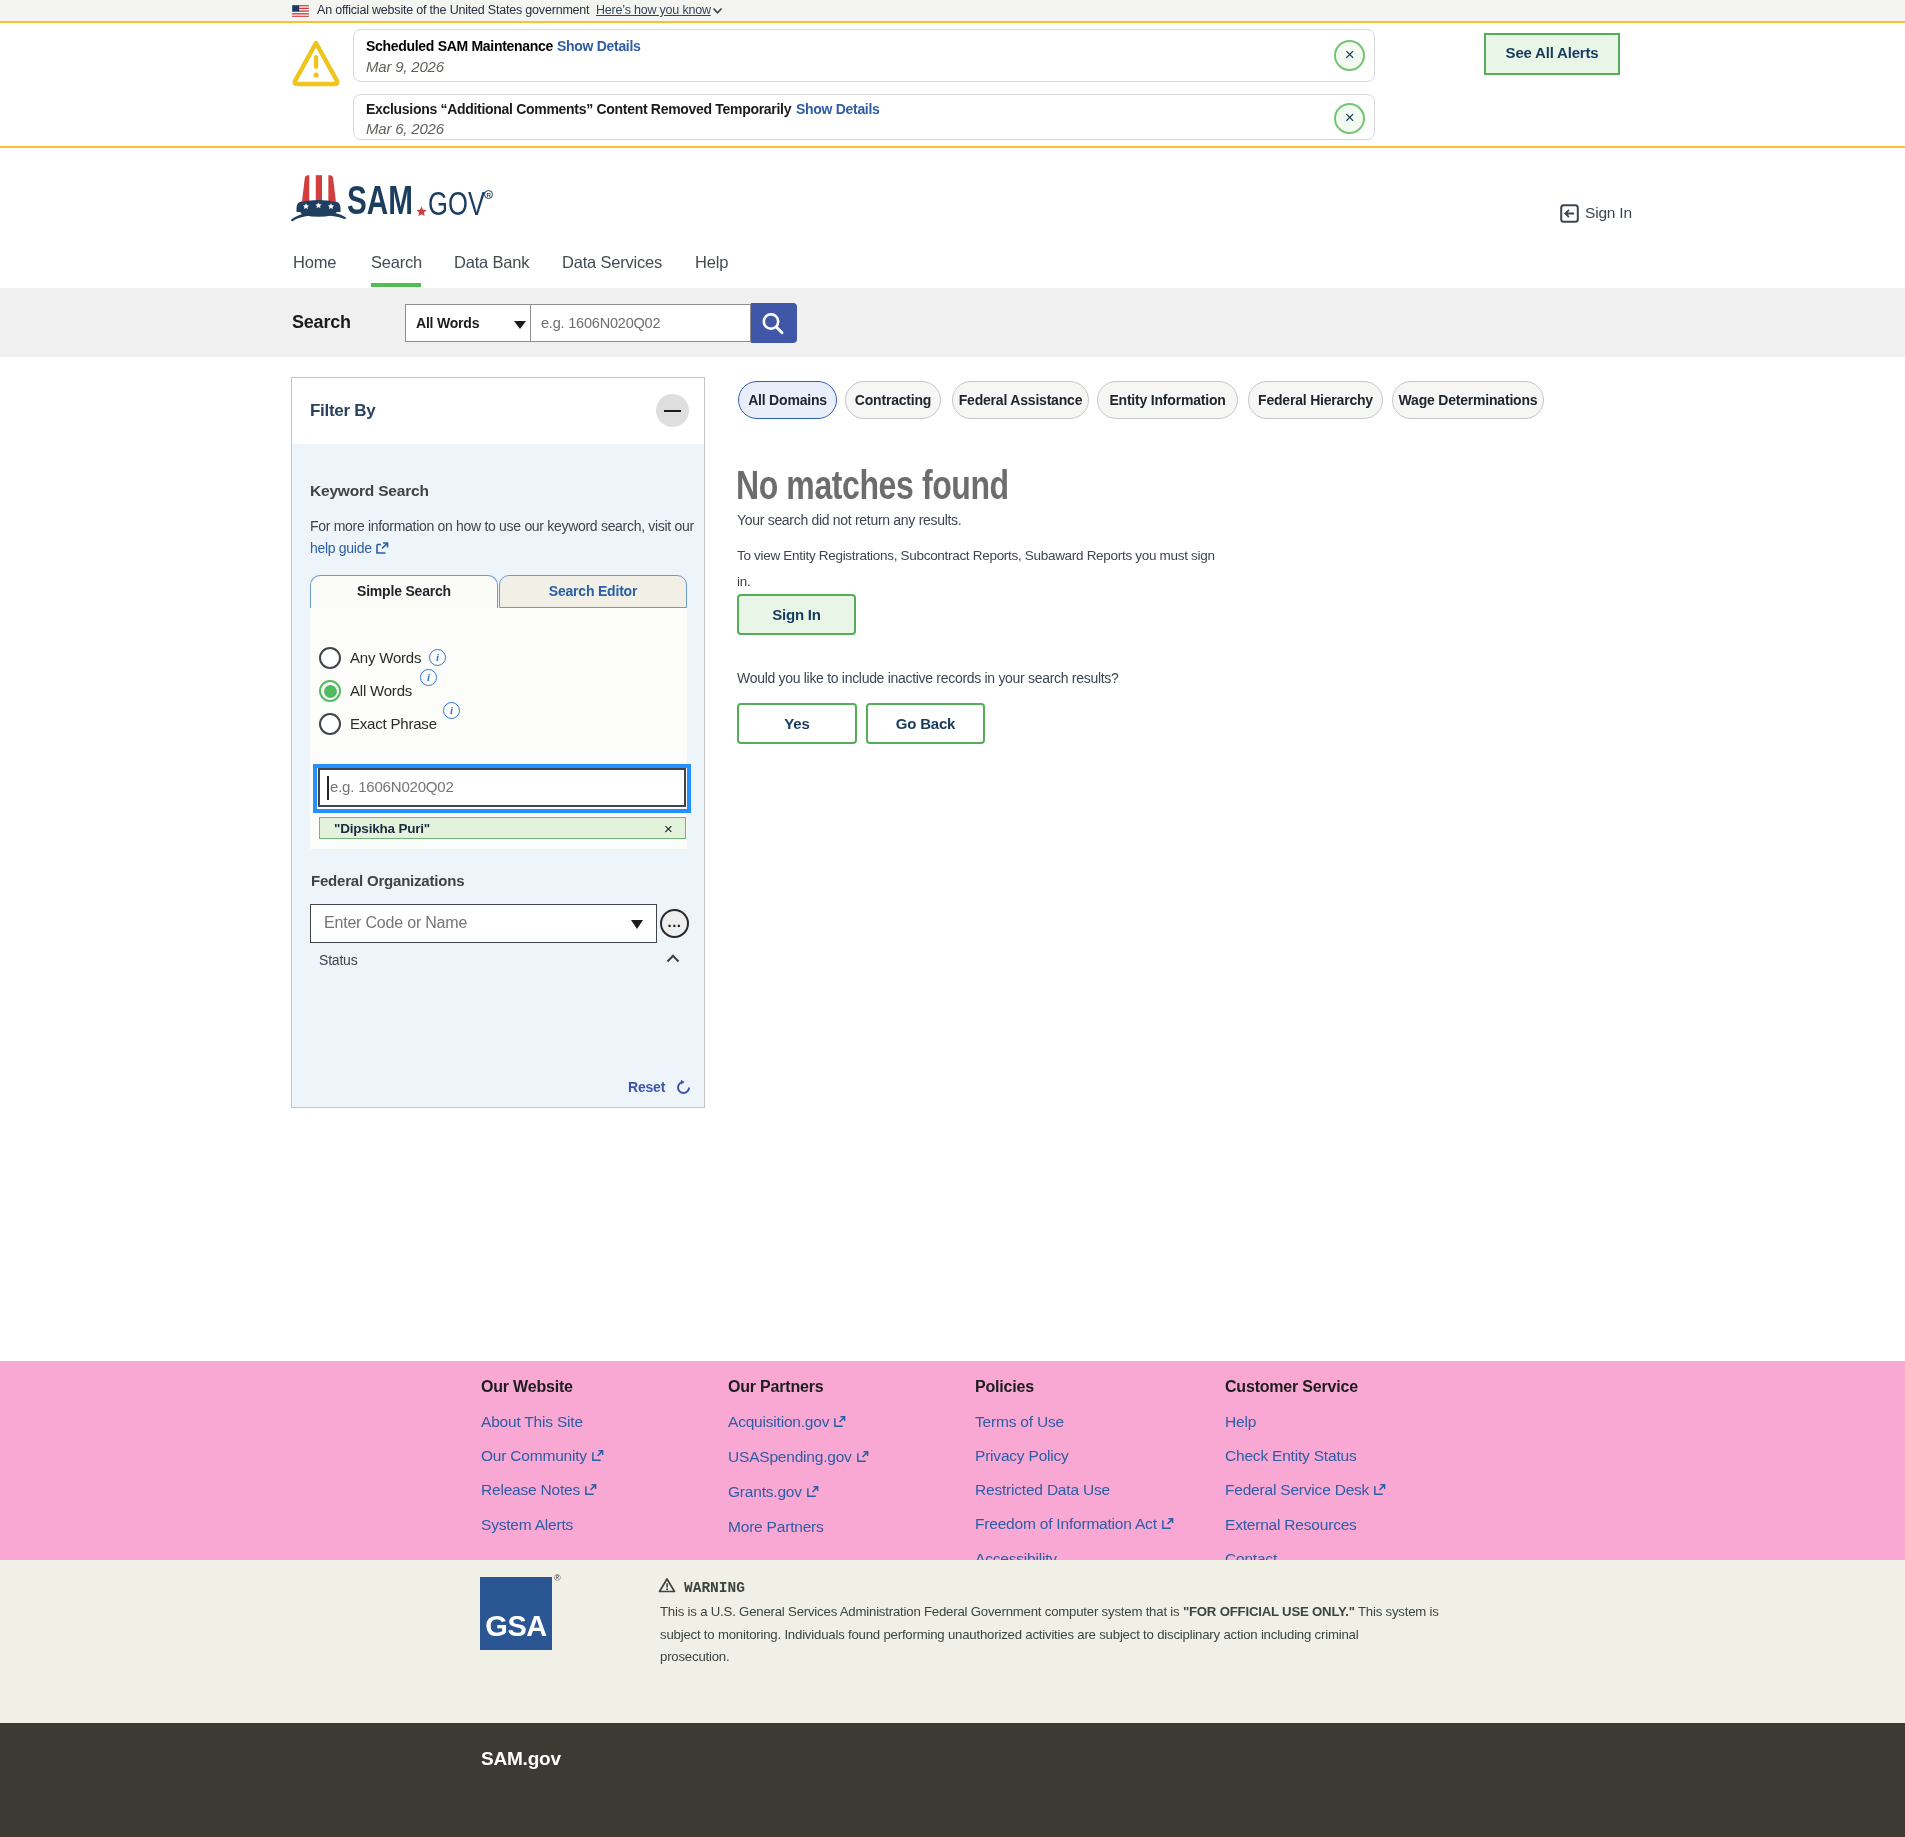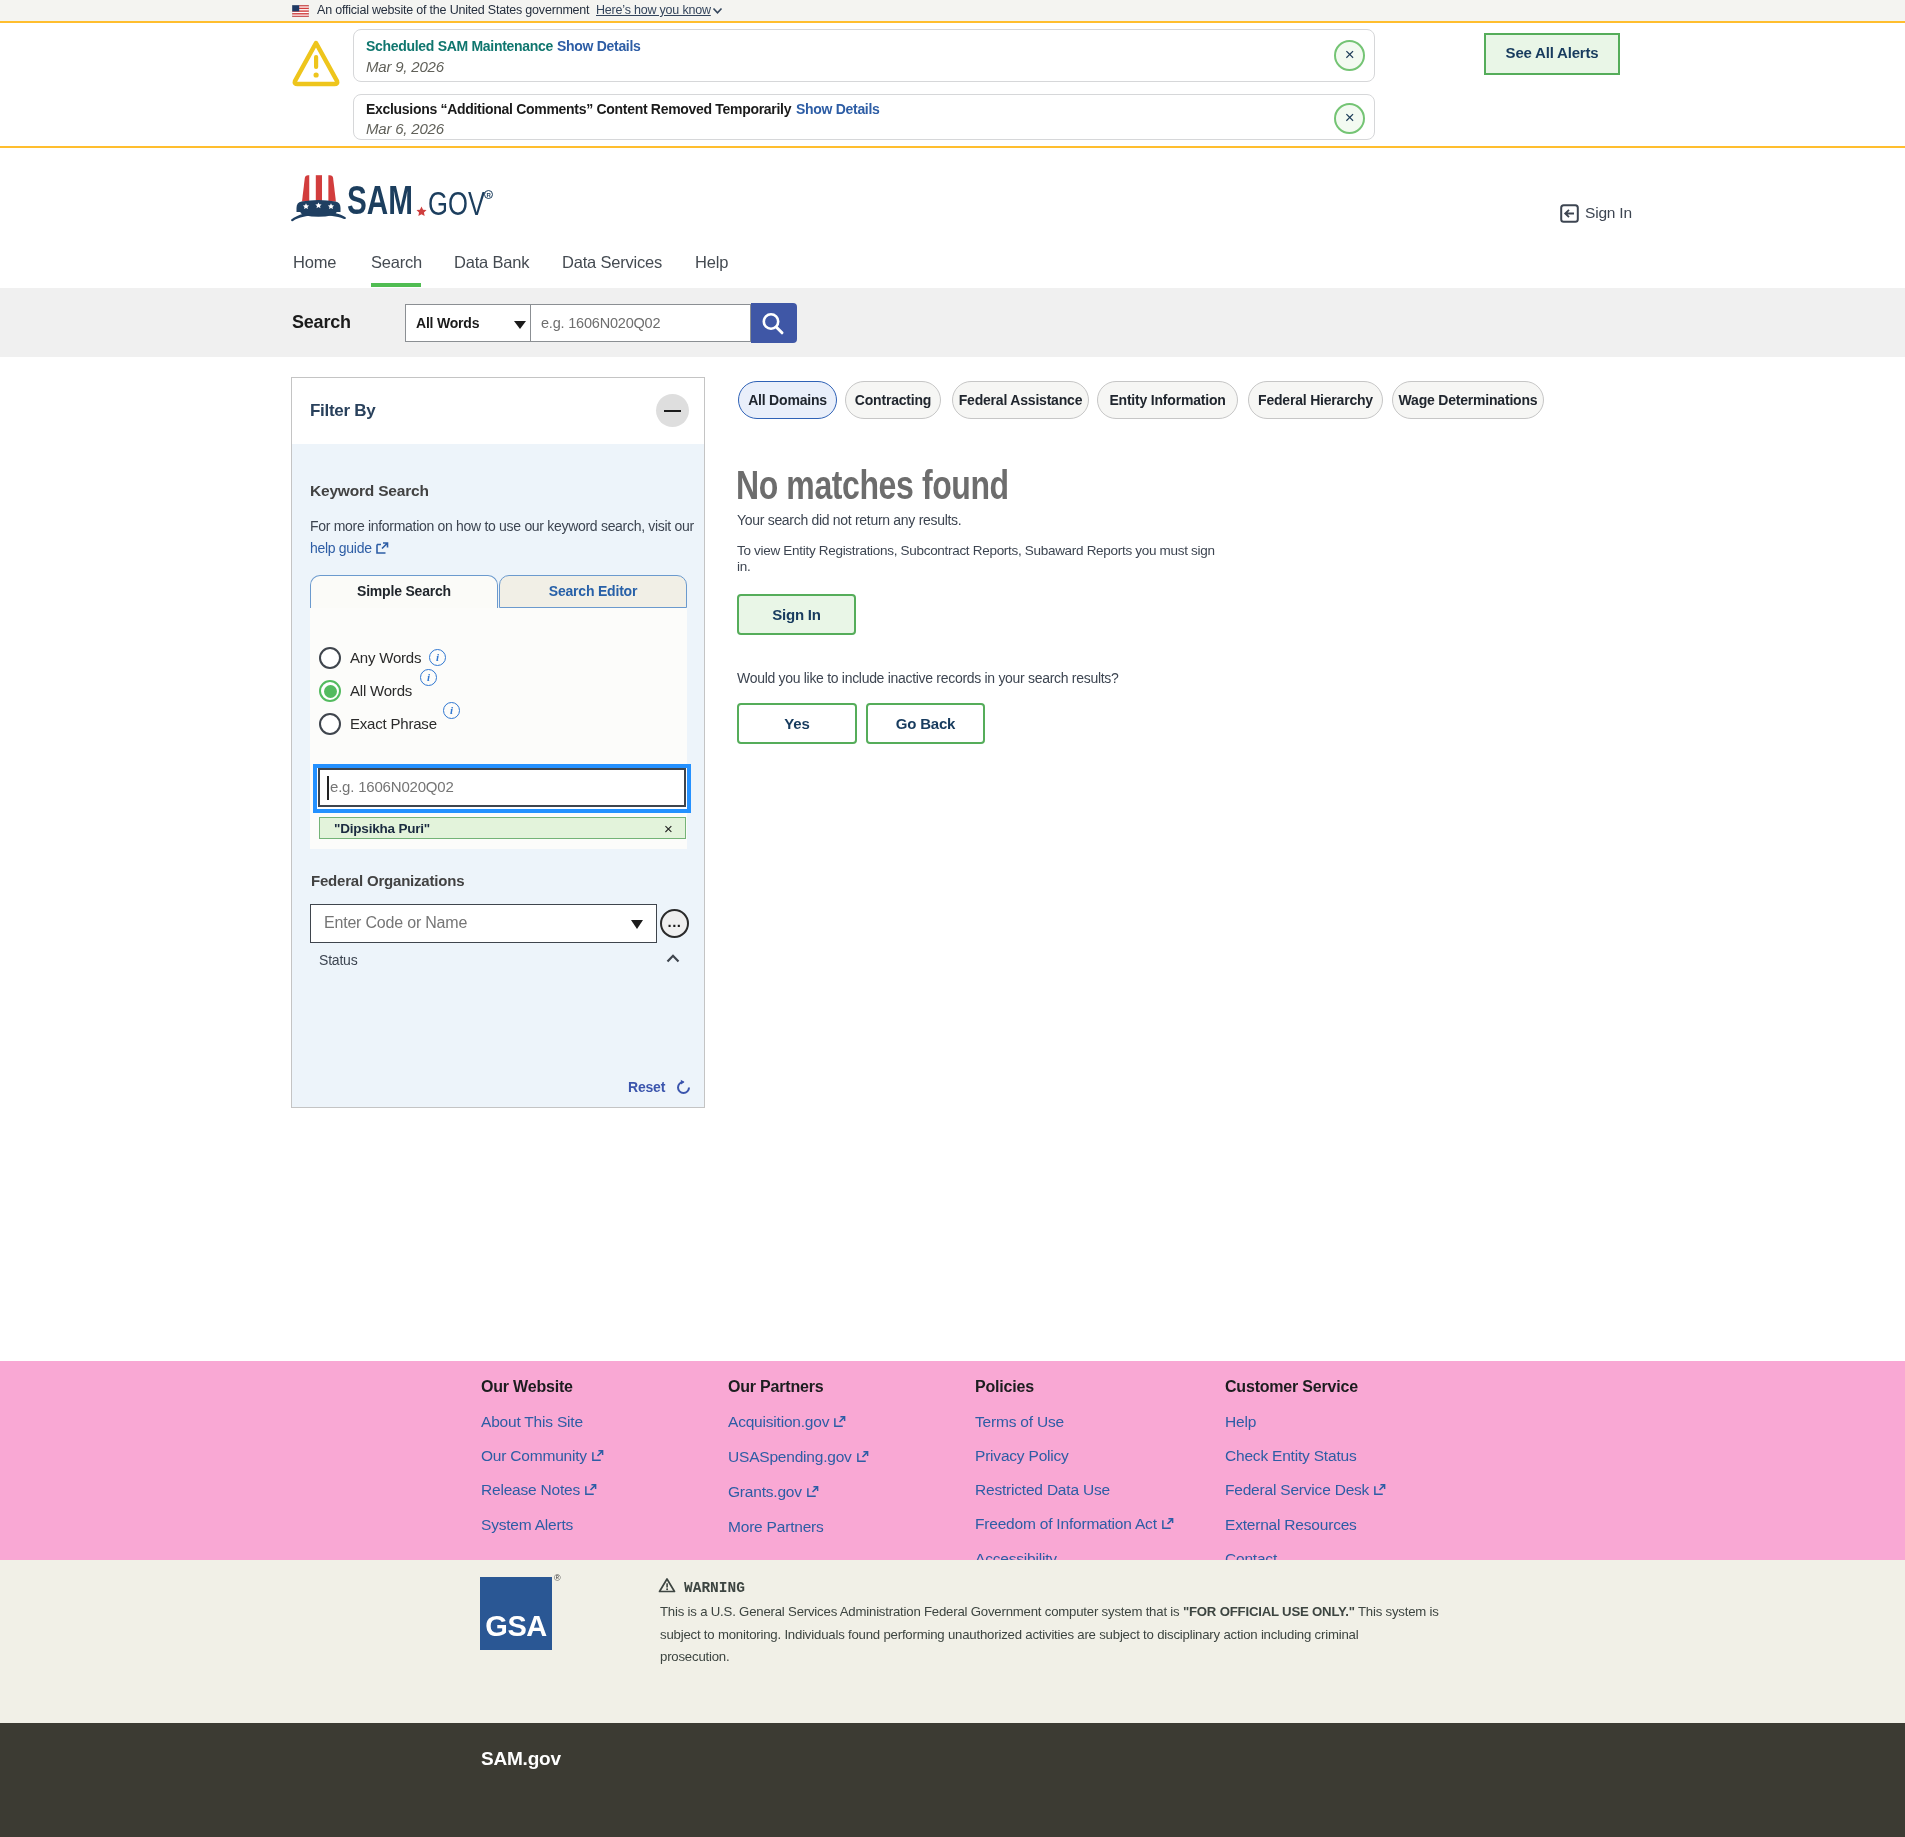--- a/index.html
+++ b/index.html
@@ -33,21 +33,21 @@
 
 <div class="ab" style="left:0;top:23px;width:1905px;height:123px;background:#fff;border-bottom:2px solid #ffbe2e;">
 
   <svg class="ab" style="left:291px;top:16px" width="50" height="49" viewBox="0 0 50 49">
     <path d="M25 4 L46 42 Q47 45 43.5 45 L6.5 45 Q3 45 4 42 Z" fill="none" stroke="#eec51c" stroke-width="4.5" stroke-linejoin="round"></path>
     <rect x="23" y="16" width="4.2" height="14" rx="2" fill="#eec51c"></rect>
     <circle cx="25.1" cy="36" r="2.6" fill="#eec51c"></circle>
   </svg>
 
   <div class="ab" style="left:353px;top:6px;width:1020px;height:51px;border:1px solid #d6d7d9;border-radius:8px;background:#fff;">
-    <span class="ab" style="left:12px;top:8px;font-size:14px;font-weight:bold;color:#0f766e;letter-spacing:-0.3px;">Scheduled SAM Maintenance</span>
+    <span class="ab" style="left:12px;top:8px;font-size:14px;font-weight:bold;color:#000000;letter-spacing:-0.3px;">Scheduled SAM Maintenance</span>
     <span class="ab" style="left:203px;top:8px;font-size:14px;font-weight:bold;color:#2d5da5;letter-spacing:-0.3px;">Show Details</span>
     <span class="ab" style="left:12px;top:28px;font-size:15px;font-style:italic;color:#61615a;">Mar 9, 2026</span>
     <div class="ab" style="left:980px;top:10px;width:27px;height:27px;border:2px solid #74c474;border-radius:50%;background:#f3faf1;text-align:center;line-height:26px;font-size:17px;color:#1b3a57;">×</div>
   </div>
 
   <div class="ab" style="left:353px;top:71px;width:1020px;height:44px;border:1px solid #d6d7d9;border-radius:8px;background:#fff;">
     <span class="ab" style="left:12px;top:6px;font-size:14px;font-weight:bold;color:#1b1b1b;letter-spacing:-0.3px;">Exclusions “Additional Comments” Content Removed Temporarily</span>
     <span class="ab" style="left:442px;top:6px;font-size:14px;font-weight:bold;color:#2d5da5;letter-spacing:-0.3px;">Show Details</span>
     <span class="ab" style="left:12px;top:25px;font-size:15px;font-style:italic;color:#61615a;">Mar 6, 2026</span>
     <div class="ab" style="left:980px;top:8px;width:27px;height:27px;border:2px solid #74c474;border-radius:50%;background:#f3faf1;text-align:center;line-height:26px;font-size:17px;color:#1b3a57;">×</div>
@@ -177,21 +177,21 @@
 
 <div class="ab" style="left:738px;top:381px;width:99px;height:38px;background:#e9effa;border:1.5px solid #2f62b6;border-radius:19px;box-sizing:border-box;text-align:center;line-height:36px;font-size:14px;font-weight:bold;color:#20262e;">All Domains</div>
 <div class="ab" style="left:845px;top:381px;width:96px;height:38px;background:#f6f6f4;border:1px solid #c6c6c6;border-radius:19px;box-sizing:border-box;text-align:center;line-height:36px;font-size:14px;font-weight:bold;color:#20262e;">Contracting</div>
 <div class="ab" style="left:952px;top:381px;width:137px;height:38px;background:#f6f6f4;border:1px solid #c6c6c6;border-radius:19px;box-sizing:border-box;text-align:center;line-height:36px;font-size:14px;font-weight:bold;color:#20262e;">Federal Assistance</div>
 <div class="ab" style="left:1097px;top:381px;width:141px;height:38px;background:#f6f6f4;border:1px solid #c6c6c6;border-radius:19px;box-sizing:border-box;text-align:center;line-height:36px;font-size:14px;font-weight:bold;color:#20262e;">Entity Information</div>
 <div class="ab" style="left:1248px;top:381px;width:135px;height:38px;background:#f6f6f4;border:1px solid #c6c6c6;border-radius:19px;box-sizing:border-box;text-align:center;line-height:36px;font-size:14px;font-weight:bold;color:#20262e;">Federal Hierarchy</div>
 <div class="ab" style="left:1392px;top:381px;width:152px;height:38px;background:#f6f6f4;border:1px solid #c6c6c6;border-radius:19px;box-sizing:border-box;text-align:center;line-height:36px;font-size:14px;font-weight:bold;color:#20262e;">Wage Determinations</div>
 
 <span class="ab" style="left:736px;top:463px;font-size:40px;font-weight:bold;color:#6d6d6d;letter-spacing:-0.5px;transform:scaleX(0.8);transform-origin:0 0;display:inline-block;white-space:nowrap;">No matches found</span>
 <span class="ab" style="left:737px;top:512px;font-size:14px;color:#3d4551;letter-spacing:-0.3px;">Your search did not return any results.</span>
-<div class="ab" style="left:737px;top:543px;font-size:13.5px;color:#3d4551;line-height:16px;letter-spacing:-0.3px;white-space:nowrap;">To view Entity Registrations, Subcontract Reports, Subaward Reports you must sign<br>in.</div>
+<div class="ab" style="left:737px;top:543px;font-size:13.5px;color:#3d4551;line-height:26px;letter-spacing:-0.3px;white-space:nowrap;">To view Entity Registrations, Subcontract Reports, Subaward Reports you must sign<br>in.</div>
 <div class="ab" style="left:737px;top:594px;width:119px;height:41px;background:#e9f6e7;border:2px solid #55ad5a;border-radius:4px;box-sizing:border-box;text-align:center;line-height:37px;font-size:15px;font-weight:bold;color:#173b5e;">Sign In</div>
 <span class="ab" style="left:737px;top:670px;font-size:14px;color:#3d4551;letter-spacing:-0.3px;">Would you like to include inactive records in your search results?</span>
 <div class="ab" style="left:737px;top:703px;width:120px;height:41px;background:#fff;border:2px solid #55ad5a;border-radius:4px;box-sizing:border-box;text-align:center;line-height:37px;font-size:15px;font-weight:bold;color:#173b5e;">Yes</div>
 <div class="ab" style="left:866px;top:703px;width:119px;height:41px;background:#fff;border:2px solid #55ad5a;border-radius:4px;box-sizing:border-box;text-align:center;line-height:37px;font-size:15px;font-weight:bold;color:#173b5e;">Go Back</div>
 
 <div class="ab" style="left:0;top:1343px;width:1905px;height:217px;background:#f9a8d4;margin-top:18px;">
   <span class="ab" style="left:481px;top:17px;font-size:16px;font-weight:bold;color:#1c1d1f;">Our Website</span>
   <span class="ab blk" style="left:481px;top:52px;font-size:15.5px;">About This Site</span>
   <span class="ab blk" style="left:481px;top:86px;font-size:15.5px;">Our Community&nbsp;<svg width="13" height="13" viewBox="0 0 14 14" style="vertical-align:-1px">
           <path d="M2 3.5 L2 12 L10.5 12" fill="none" stroke="#2d5da5" stroke-width="1.6"></path>

